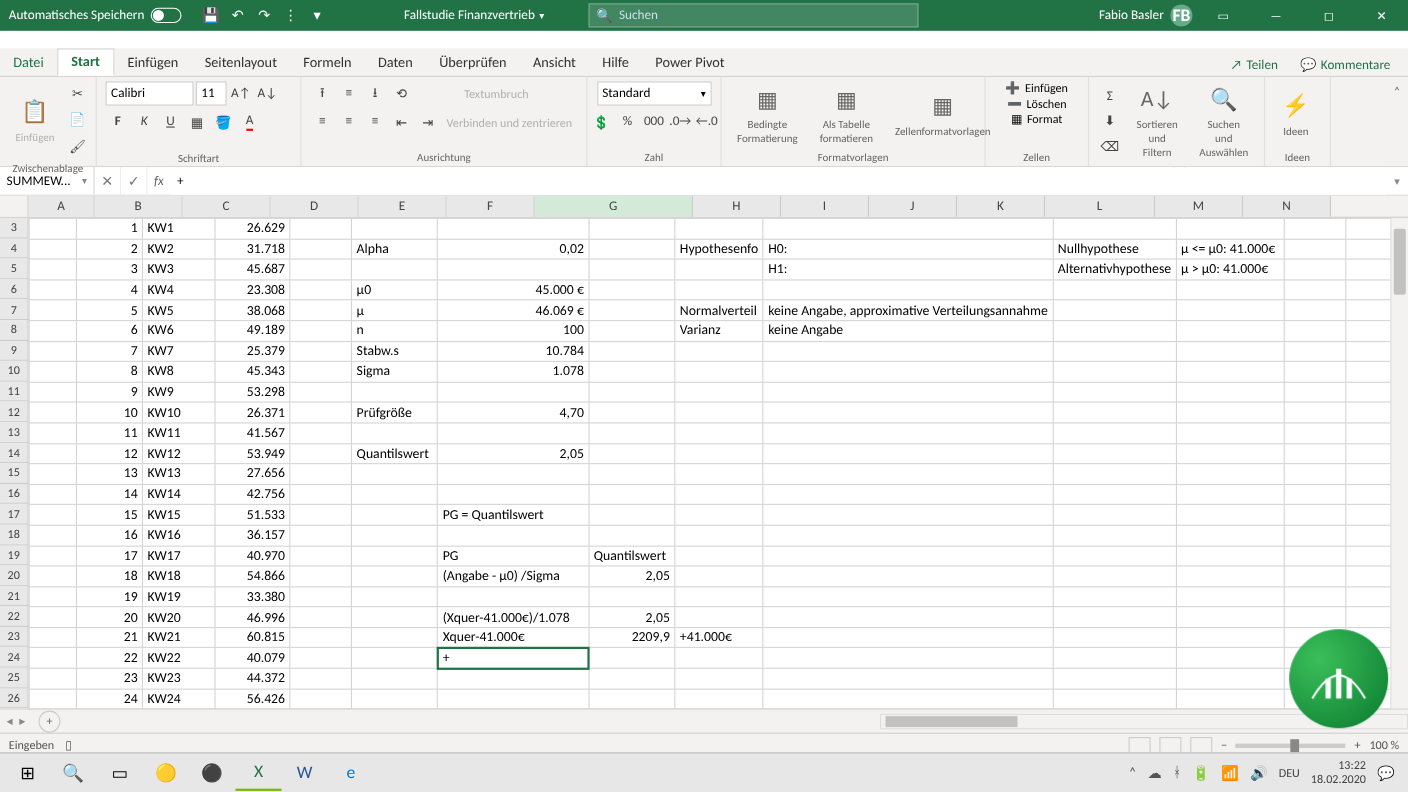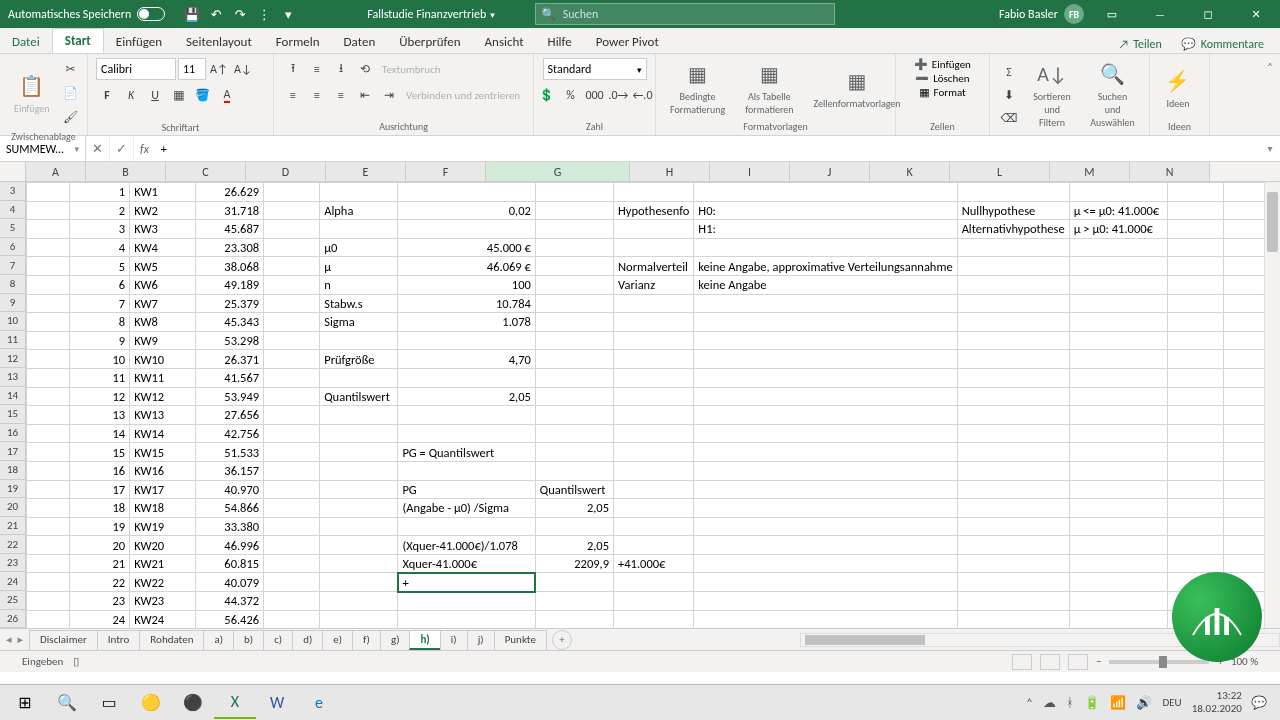--- a/index.html
+++ b/index.html
@@ -9,25 +9,25 @@
 .titlebar { height: 28px; background: linear-gradient(#217346,#217346); display: flex; align-items: center; color: #fff; font-size: 12px; }
 .titlebar .autosave { display: flex; align-items: center; gap: 6px; padding: 0 8px; }
 .titlebar .toggle { width: 28px; height: 14px; border: 1px solid #fff; border-radius: 8px; position: relative; }
 .titlebar .toggle::after { content:''; position:absolute; left:1px; top:1px; width:10px; height:10px; border-radius:50%; background:#fff; }
 .titlebar .qat { display:flex; gap:2px; padding:0 8px; }
 .titlebar .qat-btn { width:22px; height:22px; display:flex; align-items:center; justify-content:center; color:#fff; font-size:13px; }
 .titlebar .docname { margin-left: 60px; display:flex; align-items:center; gap:4px; }
 .titlebar .search { margin-left: 40px; width: 300px; height: 22px; background: rgba(255,255,255,0.15); border: 1px solid rgba(255,255,255,0.3); display:flex; align-items:center; padding:0 6px; gap:6px; font-size:12px; color:#cde; }
 .titlebar .right { margin-left:auto; display:flex; align-items:center; gap:8px; padding-right:4px; }
 .titlebar .user { display:flex; align-items:center; gap:6px;padding-left:28px; }
-.titlebar .avatar { width:20px; height:20px; border-radius:50%; background:#6a8; display:flex; align-items:center; justify-content:center; font-size:10px; font-weight:600; }
+.titlebar .avatar { width:20px; height:20px; border-radius:50%; background:#6a8; display:flex; align-items:center; justify-content:center; font-size:16px; font-weight:600; }
 .titlebar .winbtn { width:40px; height:28px; display:flex; align-items:center; justify-content:center; font-size:11px; }
 
 
-.tabs { height:26px; background:#f3f2f1; display:flex; align-items:flex-end; border-bottom:1px solid #d4d4d4; }
+.tabs { height:26px; background:#f3f2f1; display:flex; align-items:flex-end; border-bottom:1px solid #d4d4d4;margin-top:16px; }
 .tab { padding:4px 12px; font-size:13px; color:#323130; cursor:pointer; }
 .tab.active { background:#fff; border:1px solid #d4d4d4; border-bottom:1px solid #fff; color:#217346; font-weight:600; }
 .tab.file { color:#217346; font-weight:400; }
 .tabs .right { margin-left:auto; display:flex; gap:4px; padding-right:8px; align-items:center; }
 .tabs .share-btn { display:flex; align-items:center; gap:4px; padding:2px 8px; font-size:12px; color:#217346; }
 
 
 .ribbon { height:82px; background:#f3f2f1; border-bottom:1px solid #d4d4d4; display:flex; }
 .ribbon-group { border-right:1px solid #e1dfdd; padding:4px 8px 2px; display:flex; flex-direction:column; }
 .ribbon-group .controls { flex:1; display:flex; align-items:center; gap:4px; }
@@ -71,21 +71,21 @@
 .sheetbar { height:22px; border-top:1px solid #ccc; background:#f3f2f1; display:flex; align-items:center; font-size:11px; }
 .sheetbar .nav { display:flex; padding:0 6px; gap:6px; color:#888; }
 .sheet-tab { padding:2px 10px; border:1px solid #ccc; border-bottom:none; background:#fff; color:#217346; margin-right:-1px; cursor:pointer; }
 .sheet-tab.inactive { background:#f3f2f1; color:#444; }
 .sheet-tab.active { background:#fff; font-weight:600; border-bottom:2px solid #217346; }
 .add-sheet { width:20px; height:20px; display:flex; align-items:center; justify-content:center; border:1px solid #ccc; border-radius:50%; margin-left:6px; color:#666; }
 .hscroll { margin-left:auto; width:480px; height:14px; background:#f3f2f1; position:relative; border:1px solid #ddd; }
 .hscroll .thumb { position:absolute; left:4px; top:1px; bottom:1px; width:120px; background:#c1c1c1; }
 
 
-.statusbar { height:22px; background:#f3f2f1; border-top:1px solid #ccc; display:flex; align-items:center; font-size:11px; color:#555; padding:0 22px; }
+.statusbar { height:22px; background:#f3f2f1; border-top:1px solid #ccc; display:flex; align-items:center; font-size:11px; color:#555; padding:0 8px; }
 .statusbar .right { margin-left:auto; display:flex; align-items:center; gap:8px; }
 .view-btn { width:20px; height:16px; border:1px solid #ccc; }
 .zoom-slider { width:100px; height:4px; background:#ccc; position:relative; }
 .zoom-slider::after { content:''; position:absolute; left:50%; top:-4px; width:8px; height:12px; background:#888; }
 
 
 .taskbar { position:absolute; bottom:0; left:0; right:0; height:36px; background:#e7e7e7; border-top:1px solid #bbb; display:flex; align-items:center; padding:0 4px; }
 .task-btn { width:42px; height:32px; display:flex; align-items:center; justify-content:center; font-size:16px; }
 .task-btn.active { border-bottom:2px solid #76b900; }
 .taskbar .tray { margin-left:auto; display:flex; align-items:center; gap:10px; font-size:11px; color:#444; padding-right:8px; }
@@ -194,21 +194,21 @@
     </div>
     <div class="label">Schriftart</div>
   </div>
   <div class="ribbon-group" style="width:260px;">
     <div class="controls" style="flex-direction:column;align-items:flex-start;gap:4px;">
       <div style="display:flex;gap:2px;align-items:center;">
         <div class="ribbon-btn-sm">⭱</div>
         <div class="ribbon-btn-sm">≡</div>
         <div class="ribbon-btn-sm">⭳</div>
         <div class="ribbon-btn-sm">⟲</div>
-        <div class="ribbon-btn-sm disabled" style="width:auto;padding:0 4px;font-size:11px;">
+        <div class="ribbon-btn-sm disabled" style="width:auto;padding:0 4px;font-size:11px;margin-left:40px;">
             <span>Textumbruch</span>
           </div>
       </div>
       <div style="display:flex;gap:2px;align-items:center;">
         <div class="ribbon-btn-sm">≡</div>
         <div class="ribbon-btn-sm">≡</div>
         <div class="ribbon-btn-sm">≡</div>
         <div class="ribbon-btn-sm">⇤</div>
         <div class="ribbon-btn-sm">⇥</div>
         <div class="ribbon-btn-sm disabled" style="width:auto;padding:0 4px;font-size:11px;">
@@ -765,36 +765,20 @@
   <div class="vscroll">
       <div class="thumb"></div>
     </div>
 </div>
 
 <div class="sheetbar">
   <div class="nav">
     <span>◂</span>
     <span>▸</span>
   </div>
-  <div id="sheet-tabs" style="display:flex;">
-      <div class="sheet-tab inactive">Disclaimer</div>
-      <div class="sheet-tab inactive">Intro</div>
-      <div class="sheet-tab inactive">Rohdaten</div>
-      <div class="sheet-tab inactive">a)</div>
-      <div class="sheet-tab inactive">b)</div>
-      <div class="sheet-tab inactive">c)</div>
-      <div class="sheet-tab inactive">d)</div>
-      <div class="sheet-tab inactive">e)</div>
-      <div class="sheet-tab inactive">f)</div>
-      <div class="sheet-tab inactive">g)</div>
-      <div class="sheet-tab active">h)</div>
-      <div class="sheet-tab inactive">i)</div>
-      <div class="sheet-tab inactive">j)</div>
-      <div class="sheet-tab inactive">Punkte</div>
-    </div>
   <div class="add-sheet">+</div>
   <div class="hscroll">
       <div class="thumb"></div>
     </div>
 </div>
 
 <div class="statusbar">
   <span>Eingeben</span>
   <span style="margin-left:10px;">▯</span>
   <div class="right">

